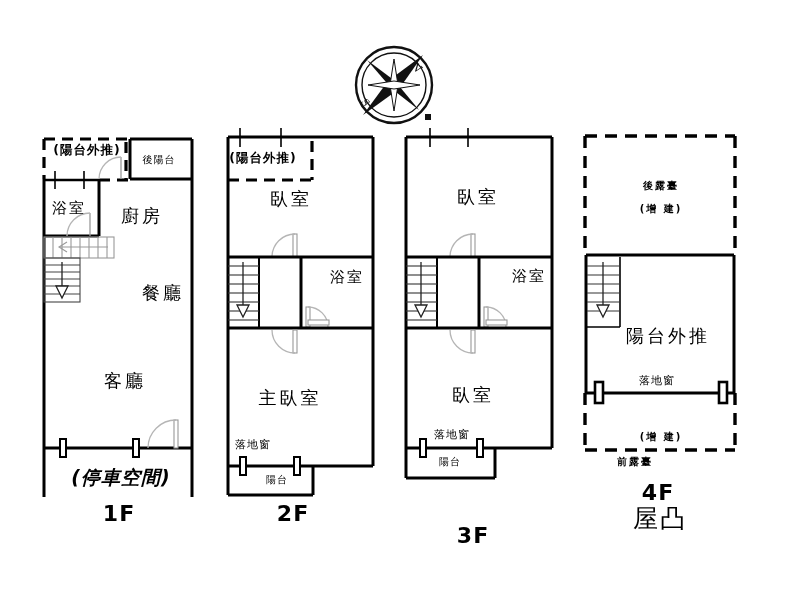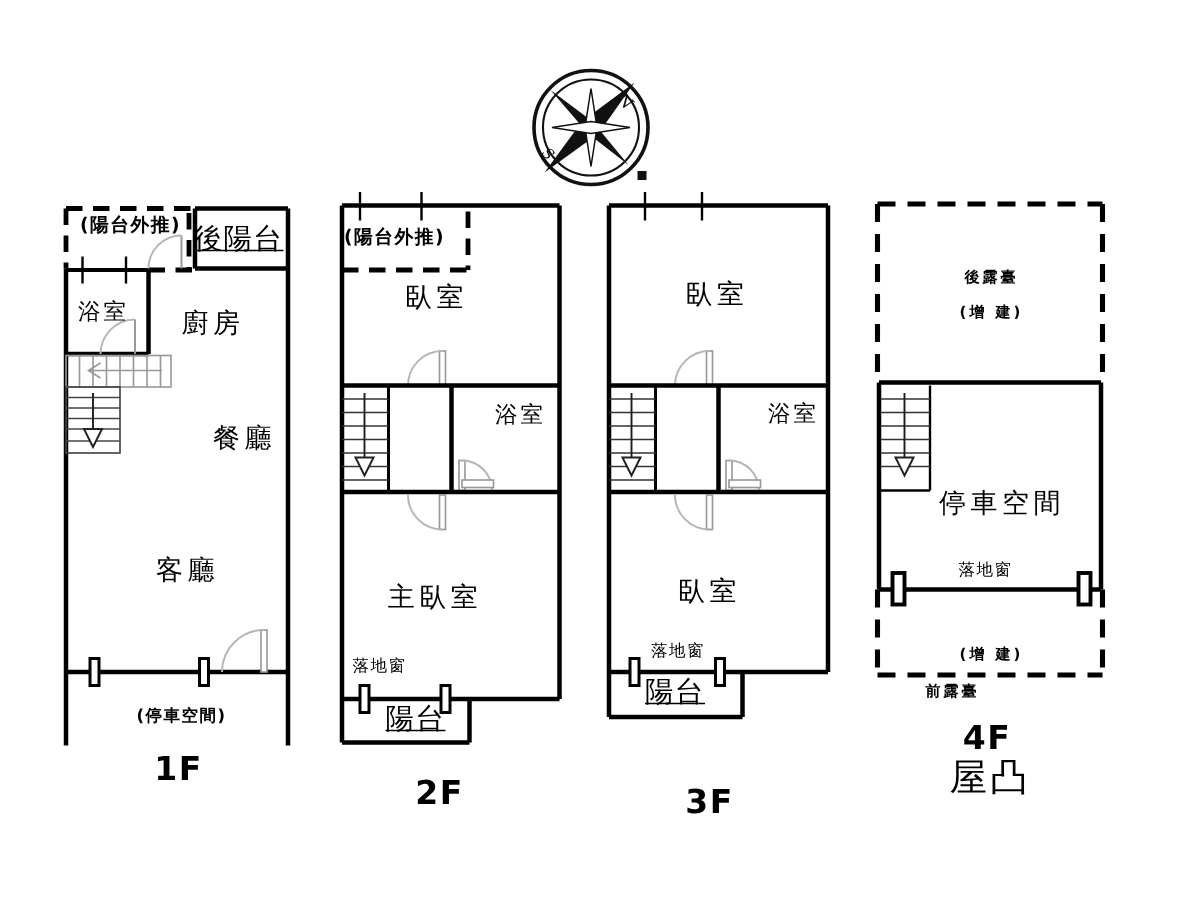--- a/index.html
+++ b/index.html
@@ -2,22 +2,22 @@
 <html><head>
 <meta charset="utf-8">
 <style>
   html,body{margin:0;padding:0;background:#fff;}
   #canvas{position:relative;width:800px;height:600px;background:#fff;overflow:hidden;
           font-family:"DejaVu Sans","Liberation Sans",sans-serif;color:#000;}
   #linework{position:absolute;left:0;top:0;}
   .lbl{position:absolute;transform:translate(-50%,-50%);white-space:nowrap;line-height:1;}
   .s12b{font-size:12.5px;font-weight:bold;letter-spacing:1px;}
   .s13{font-size:11px;letter-spacing:1px;}
-  .s14{font-size:19px;letter-spacing:1px;text-decoration:underline;}
-  .s14b{font-size:11px;font-weight:bold;letter-spacing:1px;}
+  .s14{font-size:10px;letter-spacing:1px;}
+  .s14b{font-size:19px;font-weight:bold;letter-spacing:1px;font-style:italic;}
   .s15b{font-size:10px;font-weight:bold;letter-spacing:2px;}
   .s16{font-size:15px;letter-spacing:2px;}
   .s19{font-size:25px;letter-spacing:2px;}
   .room18{font-size:18px;letter-spacing:3px;}
   .flab{font-size:22px;font-weight:bold;letter-spacing:1px;}
 </style>
 </head>
 <body>
 
 <div id="canvas">
@@ -260,31 +260,31 @@
   <div class="lbl room18" style="left:125px;top:381px;">客廳</div>
   <div class="lbl s14b" style="left:121px;top:477px;">(停車空間)</div>
   <div class="lbl flab" style="left:119px;top:514px;">1F</div>
 
   <div class="lbl s12b" style="left:263px;top:158px;">(陽台外推)</div>
   <div class="lbl room18" style="left:291px;top:199px;">臥室</div>
   <div class="lbl s16" style="left:347px;top:277px;">浴室</div>
   <div class="lbl room18" style="left:290px;top:398px;font-family:Liberation Serif, serif;">主臥室</div>
   <div class="lbl s13" style="left:253px;top:444px;">落地窗</div>
   <div class="lbl s14" style="left:277px;top:480px;">陽台</div>
-  <div class="lbl flab" style="left:293px;top:530px;">2F</div>
+  <div class="lbl flab" style="left:293px;top:514px;">2F</div>
 
   <div class="lbl room18" style="left:478px;top:197px;">臥室</div>
   <div class="lbl s16" style="left:529px;top:276px;">浴室</div>
   <div class="lbl room18" style="left:473px;top:395px;">臥室</div>
   <div class="lbl s13" style="left:452px;top:434px;">落地窗</div>
   <div class="lbl s14" style="left:450px;top:462px;">陽台</div>
   <div class="lbl flab" style="left:473px;top:516px;margin-top:20px;">3F</div>
 
   <div class="lbl s15b" style="left:661px;top:186px;">後露臺</div>
   <div class="lbl s15b" style="left:661px;top:209px;">(增 建)</div>
-  <div class="lbl room18" style="left:668px;top:336px;">停車空間</div>
+  <div class="lbl room18" style="left:668px;top:336px;">陽台外推</div>
   <div class="lbl s13" style="left:657px;top:380px;">落地窗</div>
   <div class="lbl s15b" style="left:635px;top:414px;margin-top:48px;">前露臺</div>
   <div class="lbl s15b" style="left:661px;top:437px;">(增 建)</div>
   <div class="lbl flab" style="left:658px;top:493px;">4F</div>
   <div class="lbl s19" style="left:660px;top:518px;">屋凸</div>
 
 </div>
 
 </body></html>

